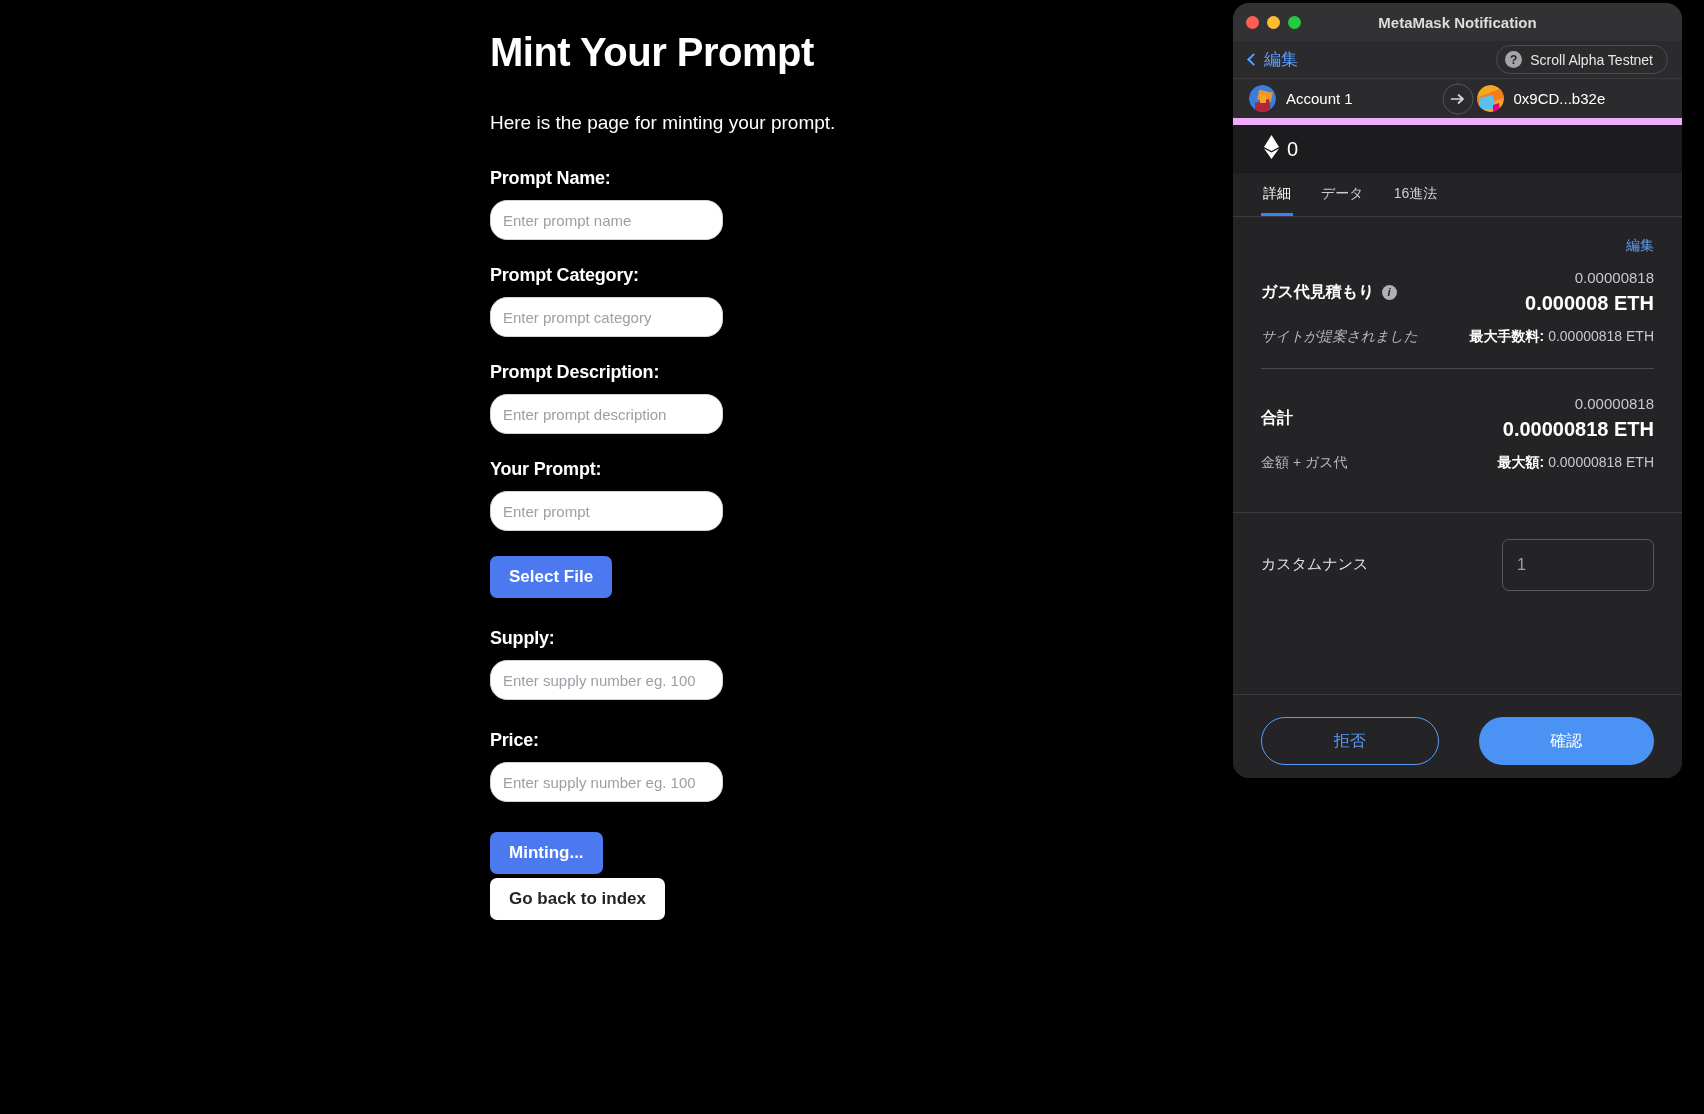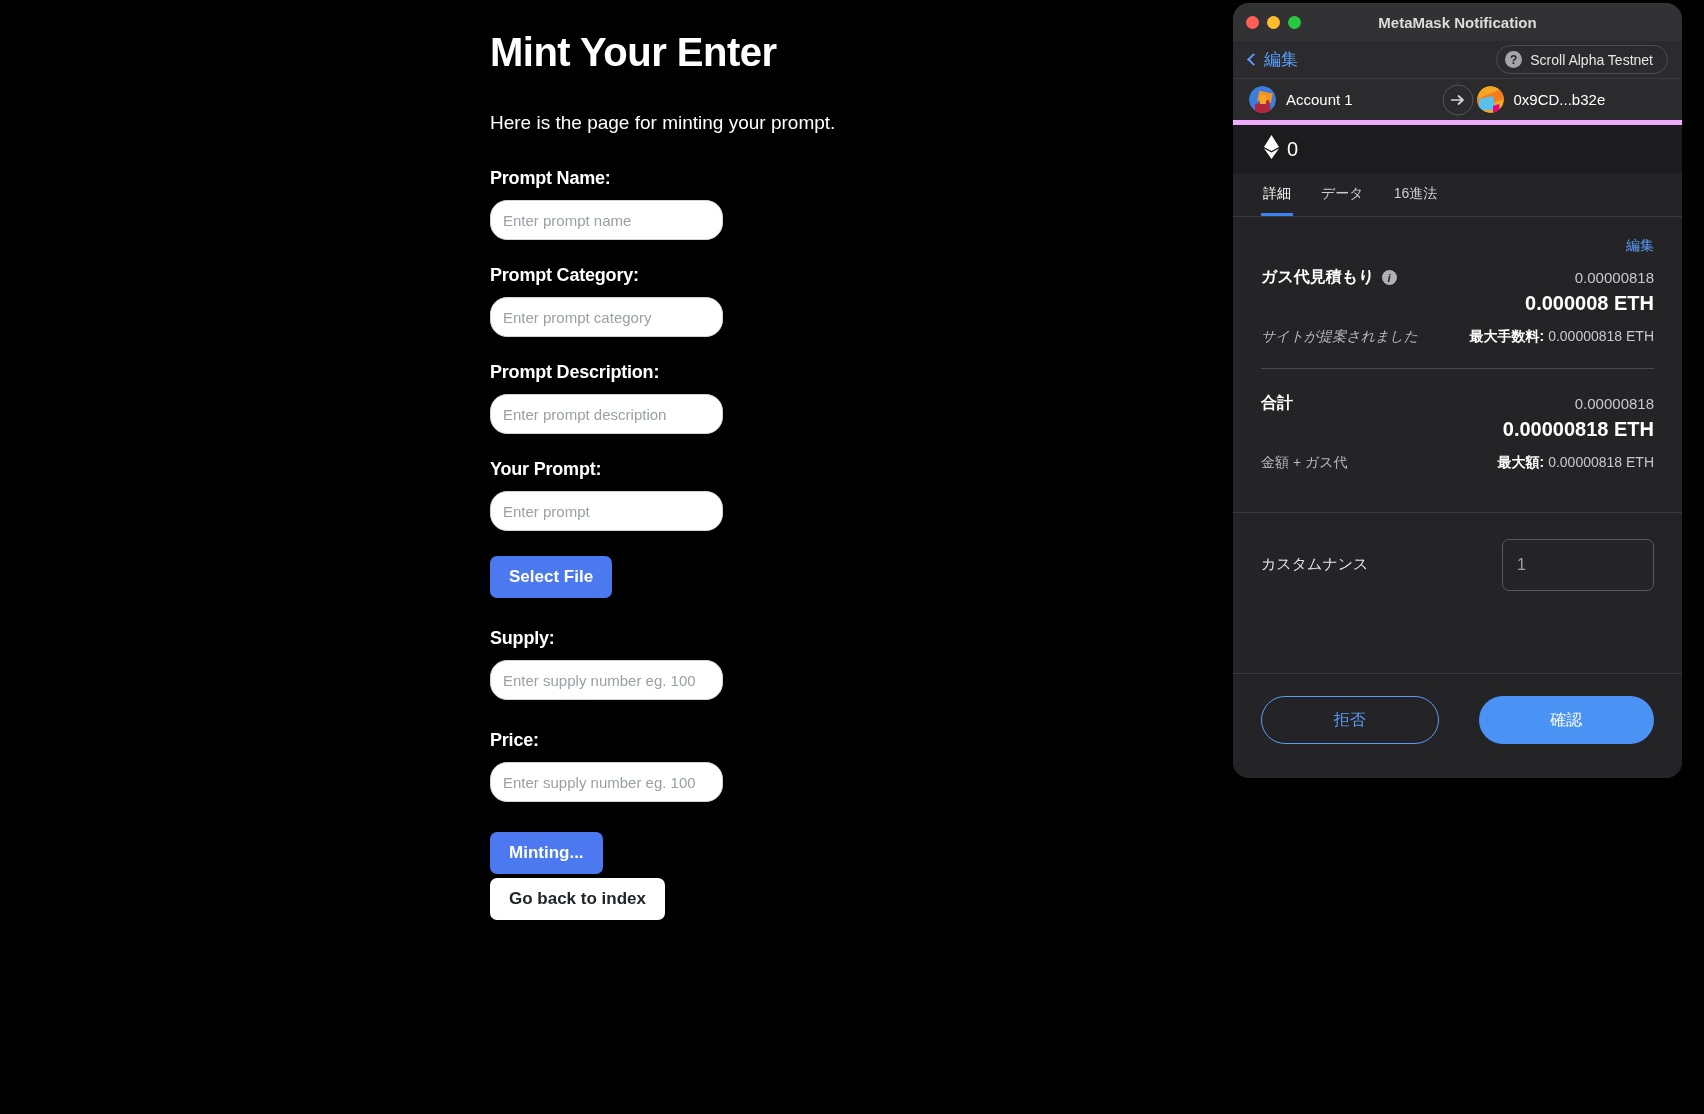--- a/index.html
+++ b/index.html
@@ -149,21 +149,21 @@
     background: #a5a5a8; color: #242426;
     font-size: 12px; font-weight: bold;
     display: flex; align-items: center; justify-content: center;
   }
   .network-name { color: #e6e6e6; font-size: 14px; }
 
   .mm-accounts {
     height: 46px;
     display: flex;
     align-items: center;
-    border-bottom: 5px solid #f0abfc;
+    border-bottom: 7px solid #f0abfc;
     position: relative;
     flex: none;
     background: #2b2b2d;
   }
   .acct { display: flex; align-items: center; gap: 10px; flex: 1; padding: 0 16px; cursor: pointer; }
   .acct.right { justify-content: flex-start; padding-left: 22px; }
   .acct-name { color: #ffffff; font-size: 15px; }
   .avatar { width: 27px; height: 27px; border-radius: 50%; overflow: hidden; flex: none; }
   .arrow-circle {
     position: absolute;
@@ -206,21 +206,21 @@
     color: #cfcfd1;
     font-size: 14px;
     border-bottom: 3px solid transparent;
     cursor: pointer;
   }
   .mm-tab.active { color: #ffffff; border-bottom-color: #3b82f6; }
 
   .mm-body { flex: 1; padding: 0 28px; background: #242426; overflow: hidden; }
   .edit-link { text-align: right; color: #5a9cf8; font-size: 14px; padding-top: 20px; cursor: pointer; }
 
-  .fee-row { display: flex; justify-content: space-between; align-items: flex-start; margin-top: 12px; }
+  .fee-row { display: flex; justify-content: space-between; align-items: center; margin-top: 12px; }
   .fee-label { color: #ffffff; font-size: 16px; font-weight: bold; display: flex; align-items: center; gap: 7px; }
   .info-icon {
     width: 15px; height: 15px; border-radius: 50%;
     background: #b0b0b3; color: #242426;
     font-size: 11px; font-weight: bold; font-style: italic;
     display: flex; align-items: center; justify-content: center;
   }
   .fee-values { text-align: right; }
   .fee-fiat { color: #c9c9cc; font-size: 15px; line-height: 1.45; }
   .fee-eth { color: #ffffff; font-size: 20px; font-weight: bold; line-height: 1.45; }
@@ -247,21 +247,21 @@
     font-family: "Liberation Sans", sans-serif;
     font-size: 16px;
     padding: 0 14px;
     outline: none;
   }
   .nonce-input::placeholder { color: #a0a0a3; }
 
   .mm-footer {
     flex: none;
     border-top: 1px solid #3b3b3e;
-    padding: 22px 28px 34px;
+    padding: 22px 28px 13px;
     display: flex;
     gap: 40px;
     background: #242426;
   }
   .mm-btn {
     flex: 1;
     height: 48px;
     border-radius: 24px;
     font-family: "Liberation Sans", sans-serif;
     font-size: 16px;
@@ -270,21 +270,21 @@
   .mm-btn.reject { background: transparent; border: 1px solid #5a9cf8; color: #5a9cf8; }
   .mm-btn.confirm { background: #4a93f5; border: none; color: #ffffff; }
 </style>
 </head>
 <body>
 
 <div id="page-root">
 
   <div class="dapp">
 
-    <div class="page-title">Mint Your Enter</div>
+    <div class="page-title">Mint Your Prompt</div>
     <div class="page-sub">Here is the page for minting your prompt.</div>
 
     <div class="field">
       <div class="field-label">Prompt Name:</div>
       <input class="text-input" type="text" placeholder="Enter prompt name" style="">
     </div>
 
     <div class="field">
       <div class="field-label">Prompt Category:</div>
       <input class="text-input" type="text" placeholder="Enter prompt category" style="">

